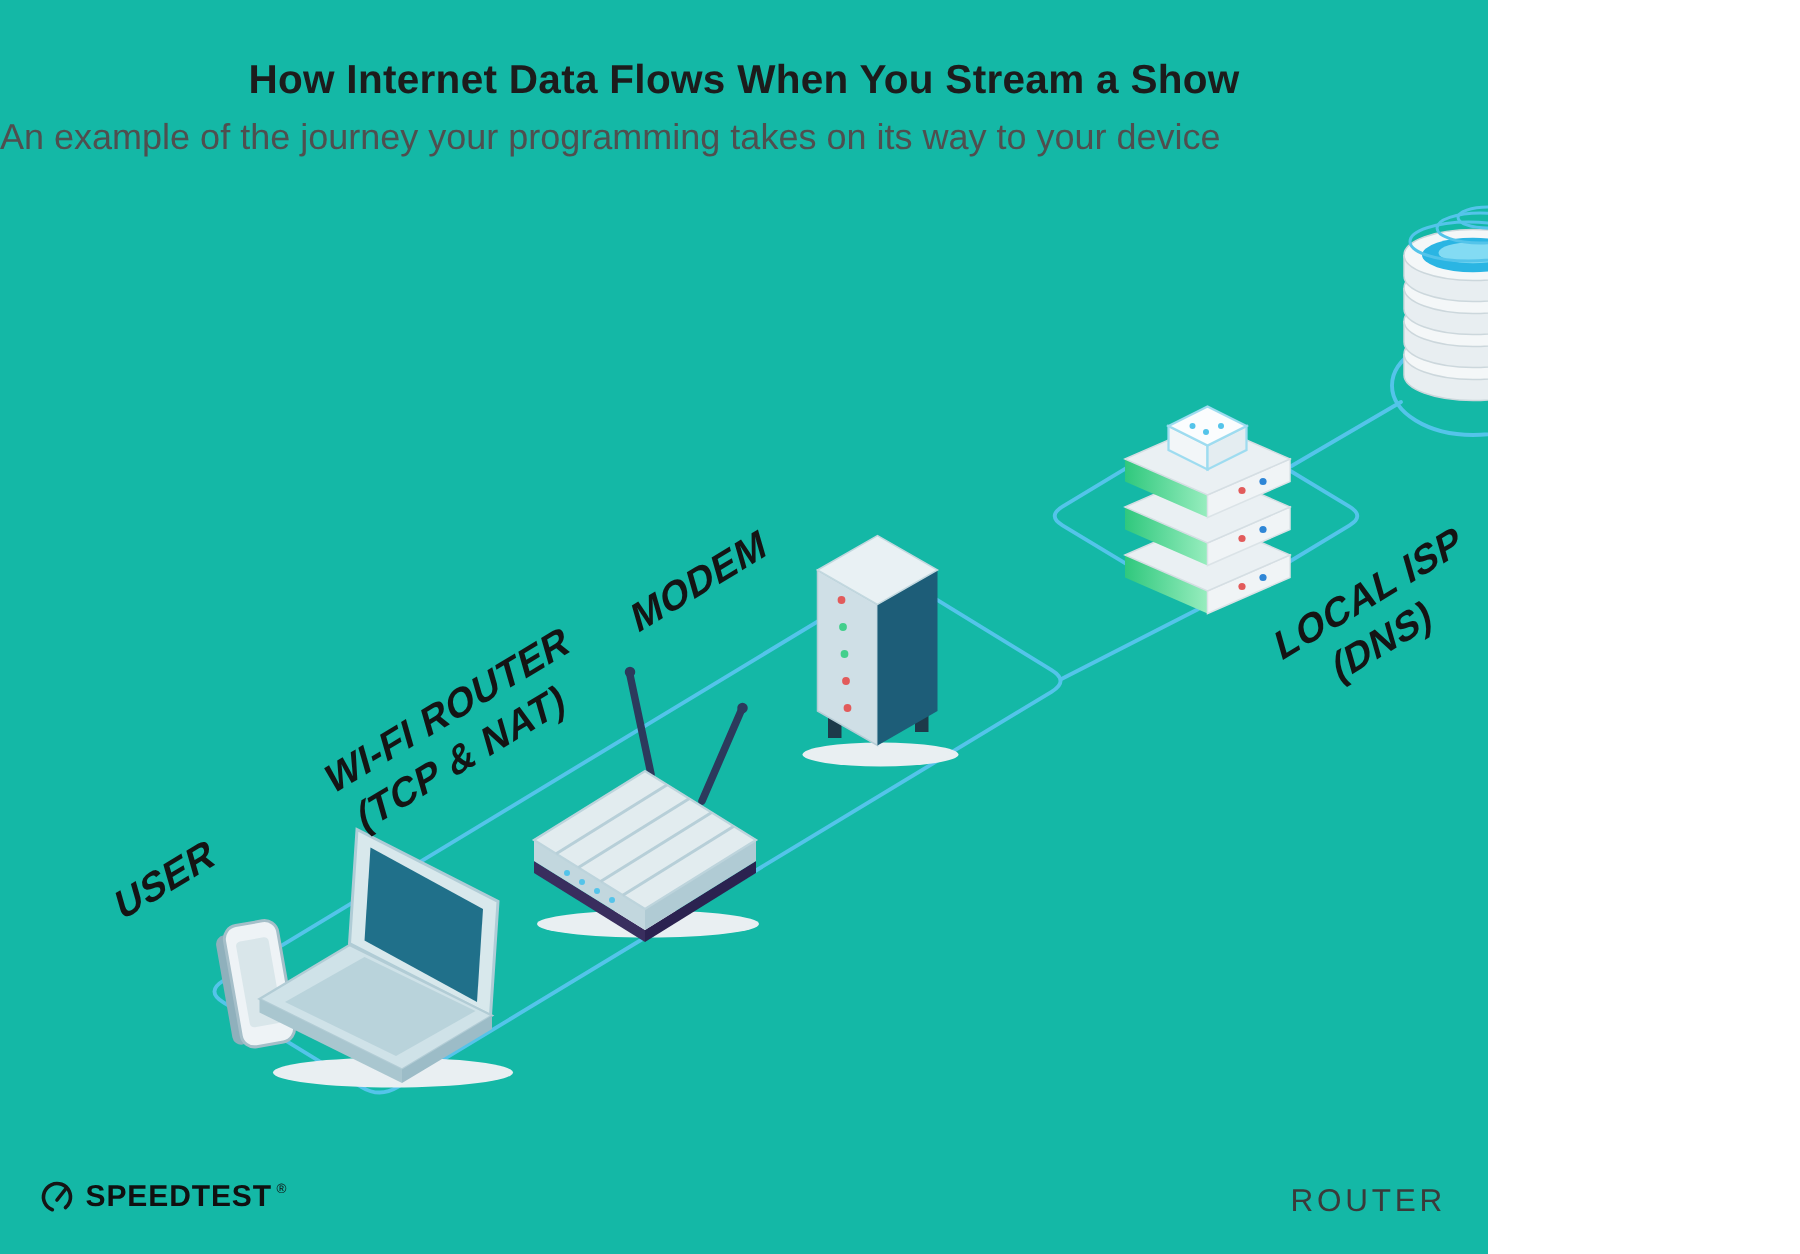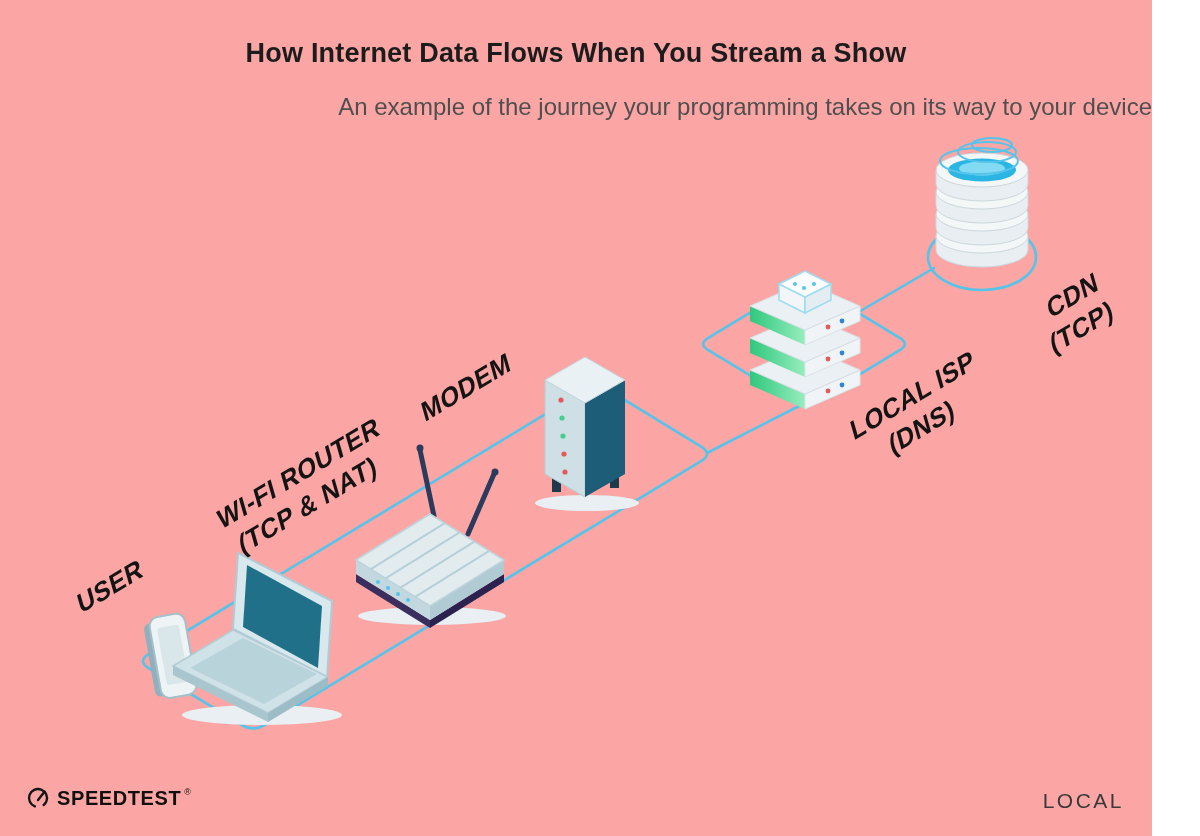--- a/index.html
+++ b/index.html
@@ -6,26 +6,26 @@
     --line:#54C4EA;
     --label:#141414;
     --teal:#20708A;
     --modem-dark:#1D5D78;
     --router-purple:#392E5E;
     --led-red:#E25B5B;
     --led-green:#43CF8C;
     --cdn-cyan:#2AB5E3;
   }
   html,body{margin:0;padding:0;background:#fff;}
-  .canvas{position:relative;width:1152px;height:836px;background:#fca5a5;
+  .canvas{position:relative;width:992px;height:836px;background:#14b8a6;
           font-family:"Liberation Sans",sans-serif;overflow:hidden;}
   .title{position:absolute;top:38px;left:0;right:0;text-align:center;
          font-size:27px;font-weight:bold;color:#1c1c1c;letter-spacing:.2px;}
-  .subtitle{position:absolute;top:78px;left:0;right:0;text-align:right;
-         font-size:24px;font-weight:400;color:#4f4f4f;margin-top:15px;}
+  .subtitle{position:absolute;top:78px;left:0;right:0;text-align:left;
+         font-size:24px;font-weight:400;color:#4f4f4f;}
   .scene{position:absolute;left:0;top:0;width:1200px;height:836px;}
   .lbl{font-size:26px;font-weight:bold;fill:var(--label);letter-spacing:.5px;}
   .footer-left{position:absolute;left:26px;top:786px;display:flex;align-items:flex-end;gap:7px;}
   .st-text{font-size:20px;font-weight:bold;letter-spacing:.6px;color:#101010;}
   .st-mark{font-size:9px;color:#101010;align-self:flex-start;margin-top:1px;margin-left:-4px;}
   .footer-right{position:absolute;right:28px;top:789px;font-size:21px;font-weight:500;
          letter-spacing:2.5px;color:#3a3a3a;}
 </style>
 </head>
 <body>
@@ -193,15 +193,15 @@
   </svg>
 
   <div class="footer-left">
     <svg width="24" height="24" viewBox="-12 -12 24 24">
       <circle r="9" fill="none" stroke="#151515" stroke-width="2.4" stroke-dasharray="47 9.55" transform="rotate(110)" stroke-linecap="round"></circle>
       <line x1="0" y1="2" x2="5.5" y2="-5" stroke="#151515" stroke-width="2.4" stroke-linecap="round"></line>
     </svg>
     <span class="st-text">SPEEDTEST</span>
     <span class="st-mark">®</span>
   </div>
-  <div class="footer-right">LOCAL</div>
+  <div class="footer-right">ROUTER</div>
 
 </div>
 
 </body></html>

